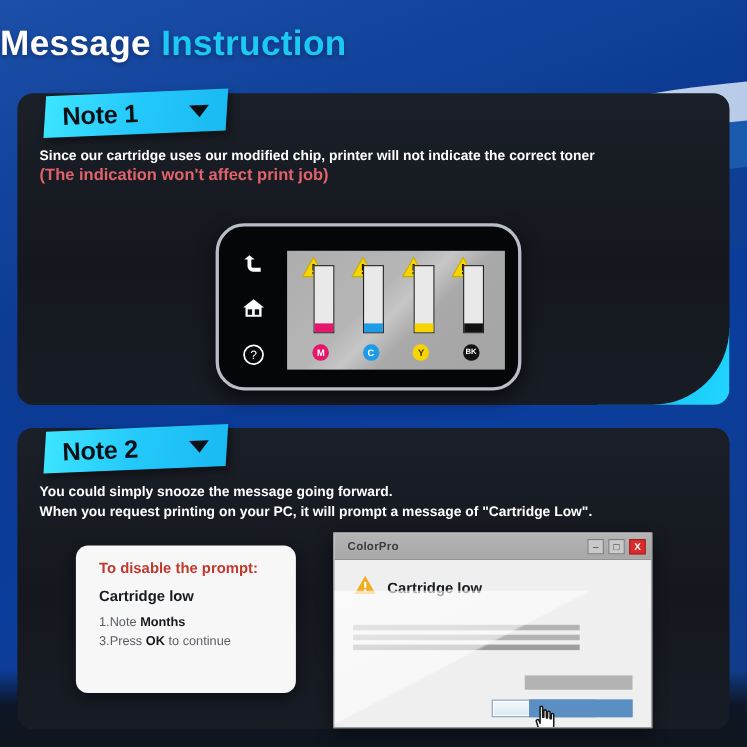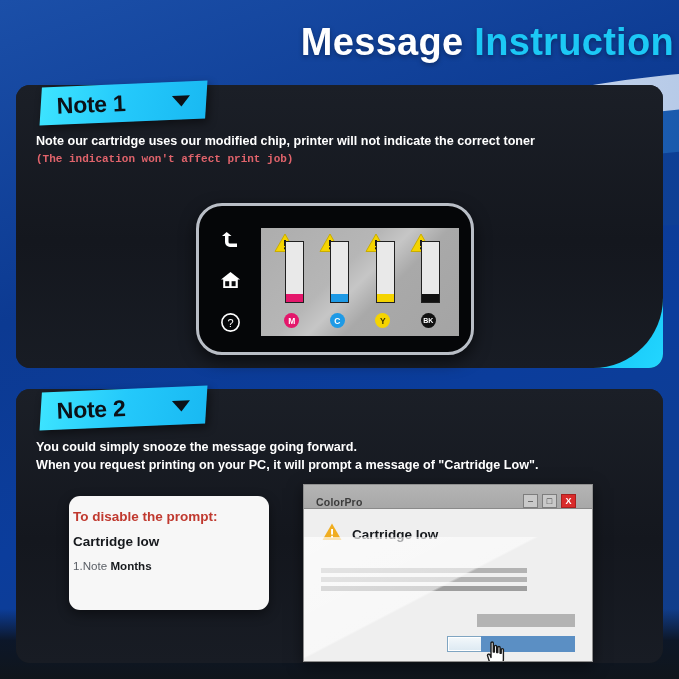--- a/index.html
+++ b/index.html
@@ -36,22 +36,22 @@
     clip-path:ellipse(76% 58% at 92% 100%);
   }
   .bottom-shade{
     position:absolute;left:0;right:0;bottom:0;height:70px;
     background:linear-gradient(180deg,rgba(10,14,20,0) 0%,rgba(12,16,22,.85) 45%,#10151b 100%);
     pointer-events:none;
   }
 
   
   .title{
-    position:absolute;top:21px;left:0;right:5px;text-align:right;
-    font-size:38px;font-weight:bold;letter-spacing:.3px;
+    position:absolute;top:21px;left:0;right:16px;text-align:left;
+    font-size:32px;font-weight:bold;letter-spacing:.3px;
     text-shadow:0 2px 5px rgba(0,0,0,.35);
   }
   .title .w1{color:#ffffff;}
   .title .w2{color:#1cc8f5;}
 
   
   .card{
     position:absolute;left:16px;right:16px;
     background:linear-gradient(180deg,#1b1f27 0%,#14171e 55%,#181c24 100%);
     border-radius:14px;
@@ -89,21 +89,21 @@
   .note-tab .caret{
     transform:skewX(6deg);
     margin-left:auto;margin-right:16px;
     width:0;height:0;border-left:9px solid transparent;border-right:9px solid transparent;
     border-top:11px solid #0c1117;
   }
 
   
   .ctext{position:absolute;z-index:5;left:36px;right:20px;}
   .ctext .line{color:#ffffff;font-size:12.6px;font-weight:bold;line-height:18px;}
-  .ctext .red{color:#e0636b;font-size:11px;font-weight:bold;line-height:19px;font-family:Liberation Mono, monospace;}
+  .ctext .red{color:#e0636b;font-size:15px;font-weight:bold;line-height:19px;}
 
   
   .printer{
     position:absolute;z-index:5;left:196px;top:203px;width:278px;height:152px;
     background:#050608;border-radius:26px;
     border:3px solid #b9bec6;
     box-shadow:0 6px 16px rgba(0,0,0,.6);
     box-sizing:border-box;
   }
   .printer-nav{
@@ -125,38 +125,38 @@
   .fill{width:100%;}
   .warn{position:absolute;left:-1px;top:0px;}
   .chip{
     width:15px;height:15px;border-radius:50%;
     display:flex;align-items:center;justify-content:center;
     font-size:8.5px;font-weight:bold;color:#ffffff;margin-top:2px;
   }
 
   
   .howto{
-    position:absolute;z-index:6;left:69px;top:496px;width:200px;height:114px;
+    position:absolute;z-index:6;left:69px;top:496px;width:200px;height:134px;
     background:#f7f7f7;border-radius:11px;box-shadow:0 4px 12px rgba(0,0,0,.45);
-    padding:13px 4px;box-sizing:border-box;
+    padding:13px 21px;box-sizing:border-box;
   }
   .howto .h-title{color:#c0392f;font-size:13.5px;font-weight:bold;margin-bottom:10px;}
   .howto .h-sub{color:#16191d;font-size:13.5px;font-weight:bold;margin-bottom:9px;}
   .howto .h-step{color:#5a5f66;font-size:11.6px;line-height:16.5px;}
   .howto .h-step b{color:#16191d;}
 
   
   .dialog{
     position:absolute;z-index:6;left:303px;top:484px;width:290px;height:178px;
     background:#efefef;border:1px solid #8f8f8f;box-sizing:border-box;
     box-shadow:0 4px 14px rgba(0,0,0,.5);overflow:hidden;
   }
   .dlg-title{
     height:23px;background:linear-gradient(180deg,#b4b4b4 0%,#a8a8a8 100%);
-    display:flex;align-items:flex-end;padding:0 16px 0 12px;
+    display:flex;align-items:center;padding:0 5px 0 12px;
     border-bottom:1px solid #8a8a8a;
   }
   .dlg-title .t{font-size:10.5px;color:#3c3c3c;font-weight:bold;letter-spacing:.2px;}
   .dlg-btns{margin-left:auto;display:flex;gap:4px;align-items:center;}
   .wbtn{width:15px;height:14px;background:#c9c9c9;border:1px solid #7d7d7d;
         display:flex;align-items:center;justify-content:center;font-size:9px;color:#333;box-sizing:border-box;}
   .wbtn.close{background:#d92b2b;border-color:#a81f1f;color:#fff;font-weight:bold;}
   .dlg-body{position:relative;height:155px;}
   .dlg-head{display:flex;align-items:center;gap:9px;padding:13px 0 0 17px;}
   .dlg-head .h{font-size:13.5px;font-weight:bold;color:#16191d;}
@@ -199,21 +199,21 @@
     <div class="card-glow"></div>
     <div class="card-inner"></div>
   </div>
 
   <div class="note-tab" id="tab1">
     <span class="lbl">Note 1</span>
     <span class="caret"></span>
   </div>
 
   <div class="ctext" style="top:132px;">
-    <div class="line">Note our cartridge uses our modified chip, printer will not indicate the correct toner</div>
+    <div class="line">Since our cartridge uses our modified chip, printer will not indicate the correct toner</div>
     <div class="red">(The indication won't affect print job)</div>
   </div>
 
   <div class="printer">
     <div class="printer-nav">
       <span>
         <svg width="22" height="18" viewBox="0 0 22 18">
             <path d="M4 3 L4 9 A5 5 0 0 0 9 14 L16 14 L16 10.5 L9 10.5 A1.5 1.5 0 0 1 7.5 9 L7.5 3 L10.5 3 L5.7 -1 L1 3 Z" fill="#ffffff" transform="translate(2,2)"></path>
           </svg>
       </span>
@@ -315,20 +315,23 @@
   <div class="ctext" style="top:438px;">
     <div class="line">You could simply snooze the message going forward.</div>
     <div class="line">When you request printing on your PC, it will prompt a message of "Cartridge Low".</div>
   </div>
 
   <div class="howto">
     <div class="h-title">To disable the prompt:</div>
     <div class="h-sub">Cartridge low</div>
     <div class="h-step">
       <span>1.</span><span>Note </span><b>Months</b>
+    </div>
+    <div class="h-step">
+      <span>3.</span><span>Press </span><b>OK</b><span> to continue</span>
     </div>
   </div>
 
   <div class="dialog">
     <div class="dlg-title">
       <span class="t">ColorPro</span>
       <span class="dlg-btns">
         <span class="wbtn">–</span>
         <span class="wbtn">□</span>
         <span class="wbtn close">X</span>

